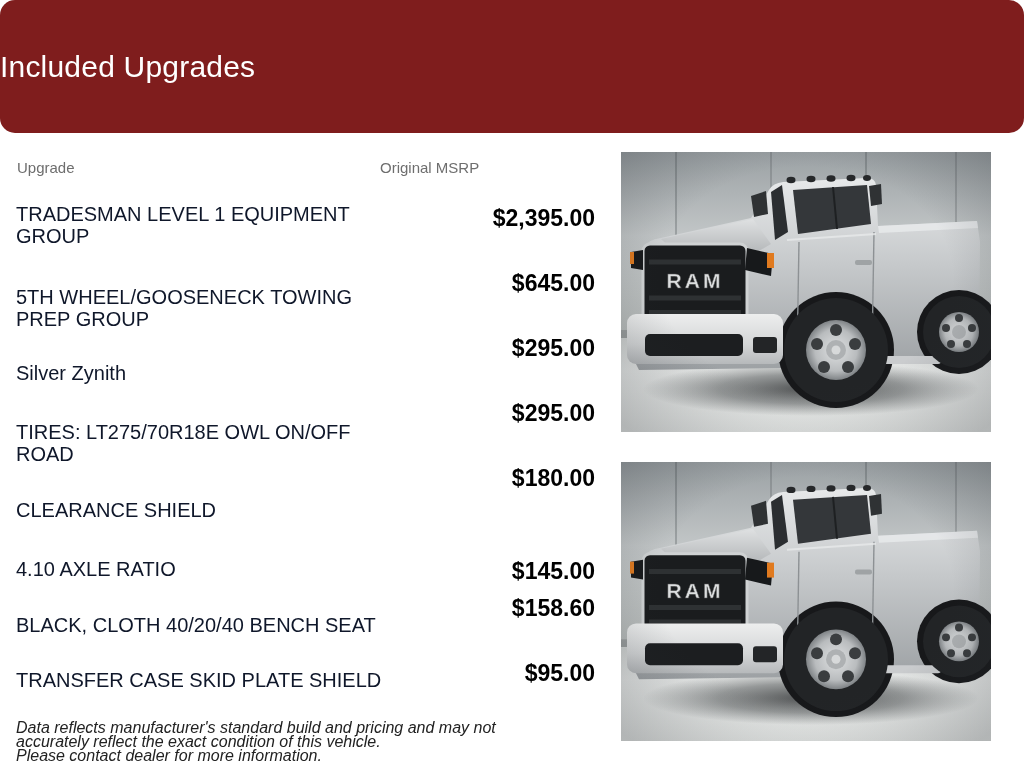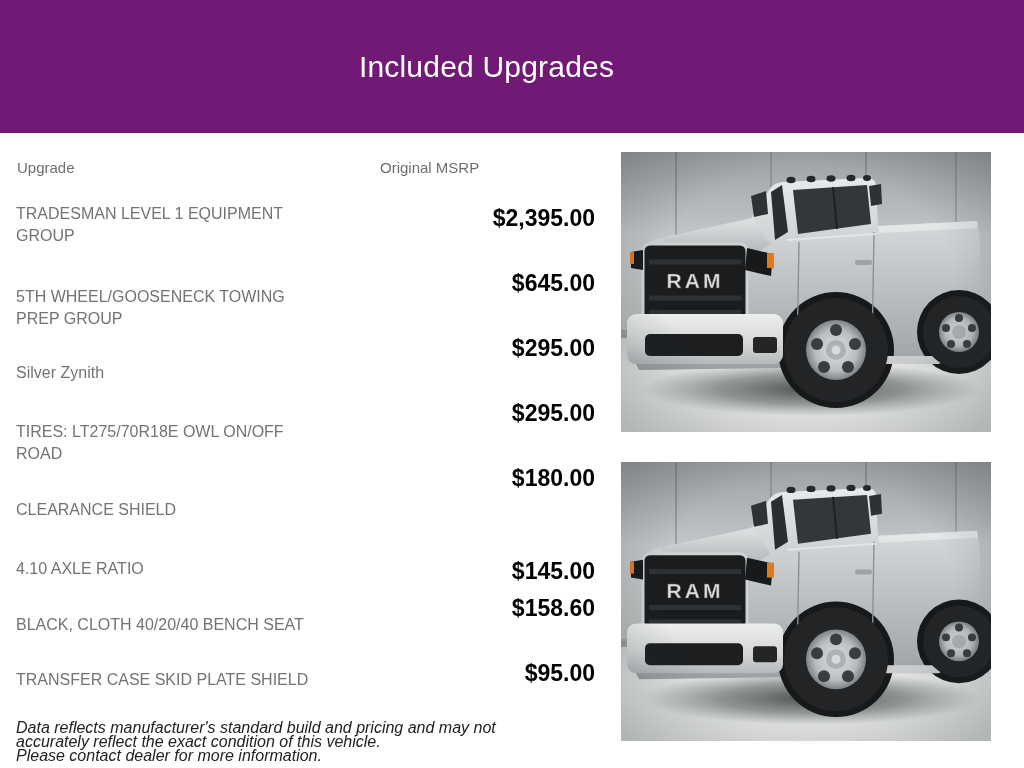--- a/index.html
+++ b/index.html
@@ -4,33 +4,34 @@
 <style>
   html, body { margin:0; padding:0; }
   body {
     width:1024px; height:768px; position:relative; overflow:hidden;
     background:#ffffff;
     font-family:"Liberation Sans", sans-serif;
     -webkit-font-smoothing:antialiased;
   }
   .header-bar {
     position:absolute; left:0; top:0; width:1024px; height:133px;
-    background:#701a75; box-sizing:border-box;
-    display:flex; align-items:center; justify-content:center;
+    background:#7f1d1d; box-sizing:border-box;
+    display:flex; align-items:center; justify-content:flex-start;
     padding-right:51px;
+    border-radius:15px;
   }
   .page-title { color:#ffffff; font-size:30px; font-weight:400; letter-spacing:.2px; }
 
   .col-header { position:absolute; top:159px; font-size:15px; color:#6e6e6e; }
   .col-header.upgrade { left:17px; }
   .col-header.msrp   { left:380px; width:195px; text-align:left; }
 
   .upg {
     position:absolute; left:16px; width:390px;
-    font-size:16px; line-height:22px; color:#737373;
+    font-size:20px; line-height:22px; color:#0f172a;
     white-space:pre-line;
   }
   .price {
     position:absolute; left:400px; width:195px; text-align:right;
     font-size:23px; line-height:27px; font-weight:700; color:#000000;
   }
 
   figure { margin:0; }
   .truck-img { position:absolute; left:621px; width:370px; }
   .truck-img.first  { top:152px; height:280px; }

